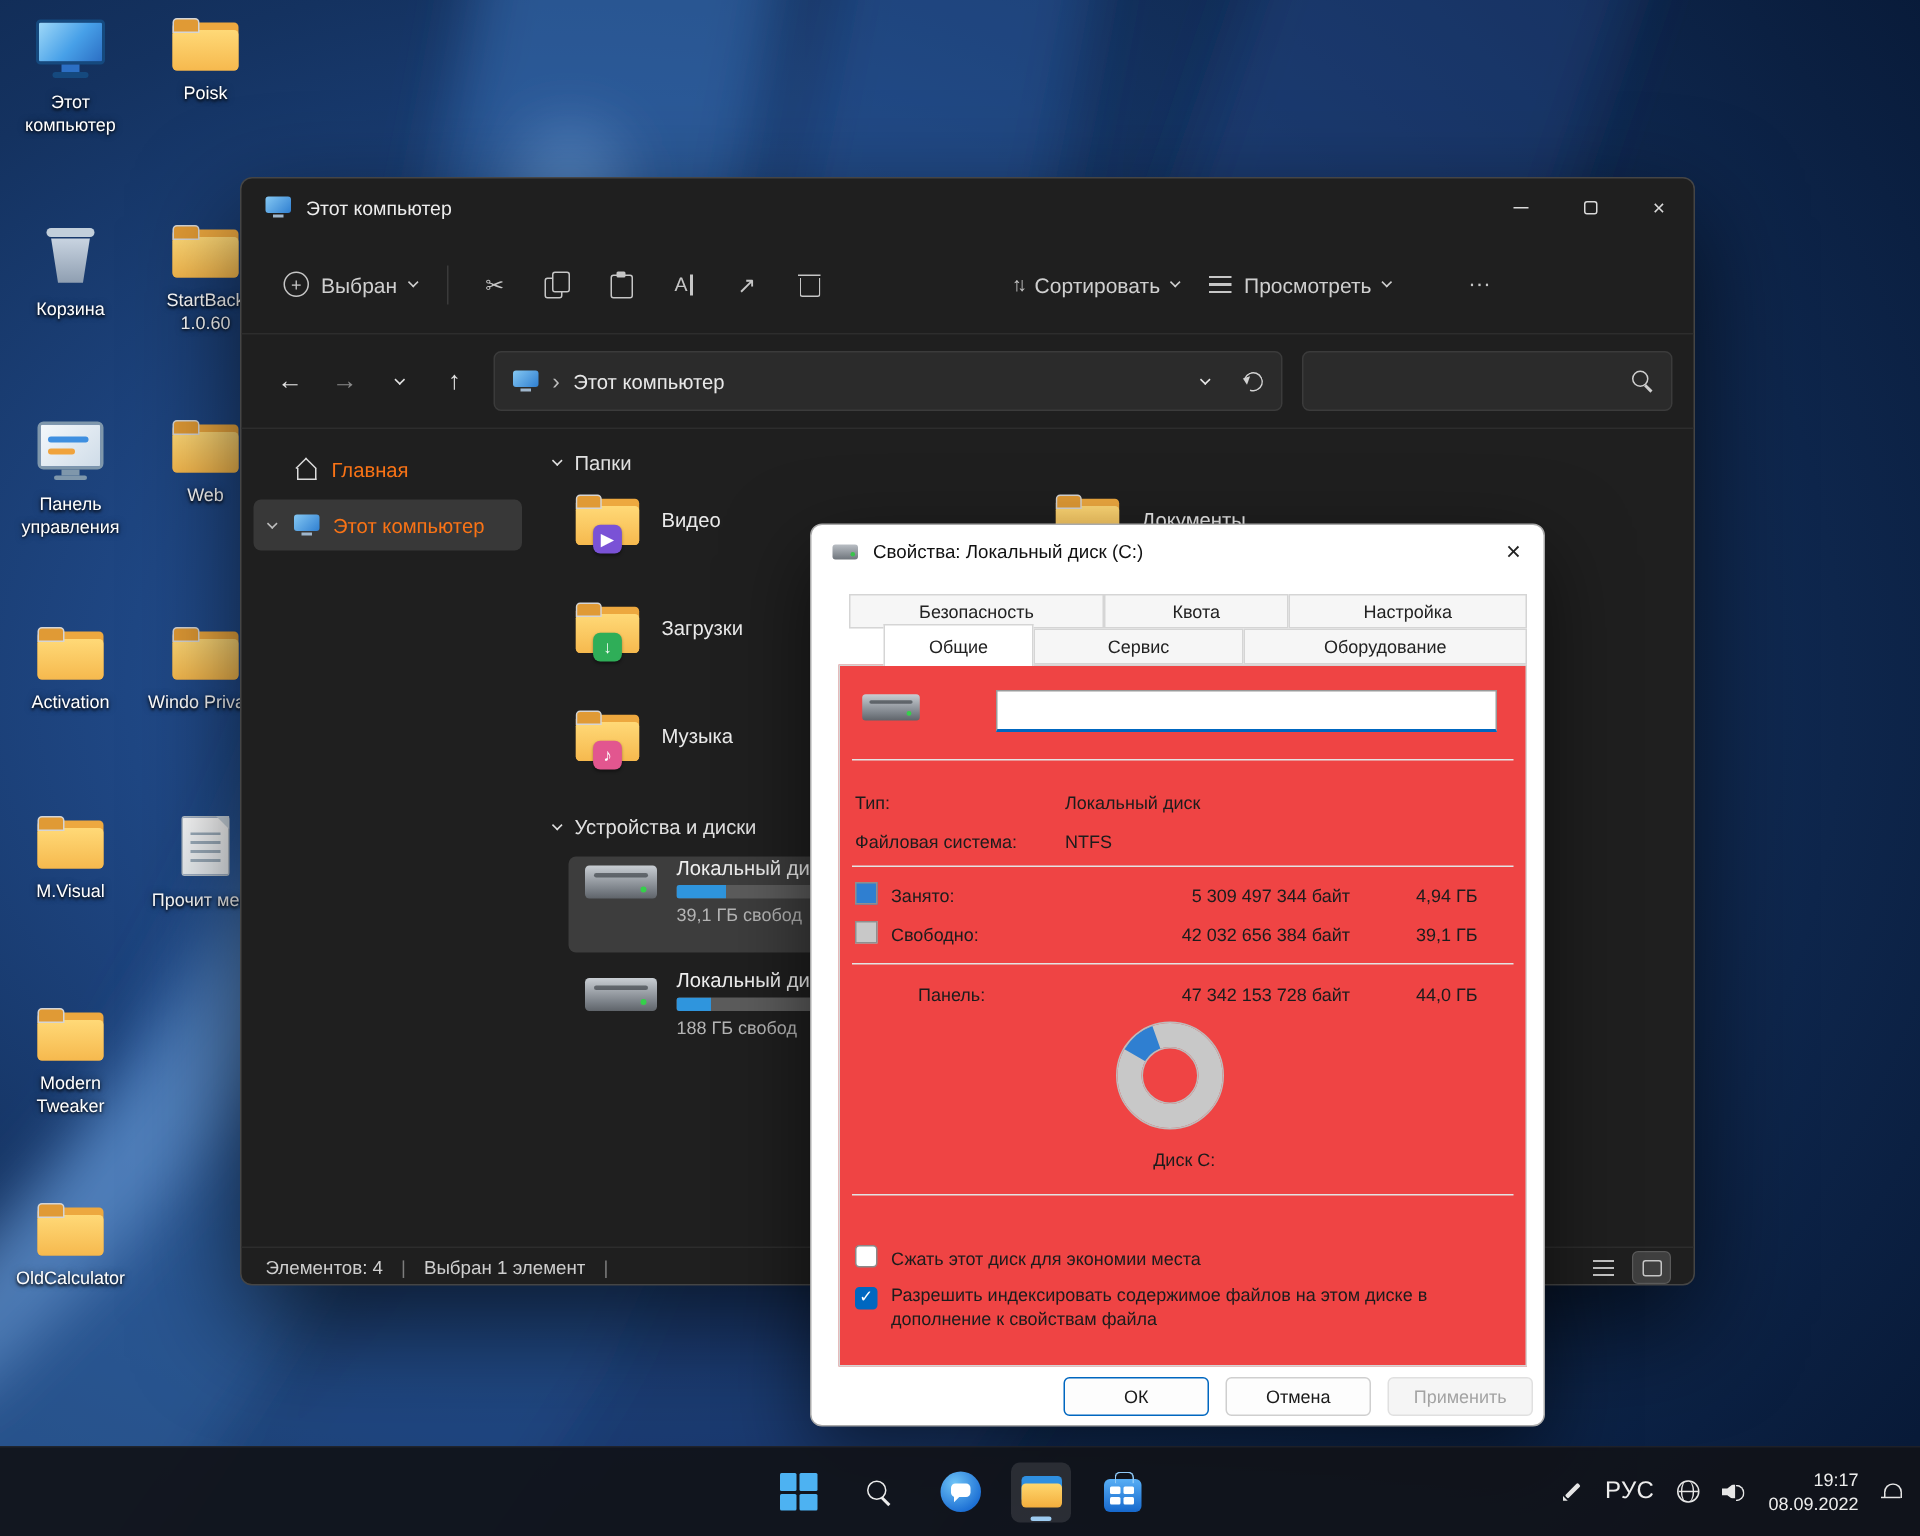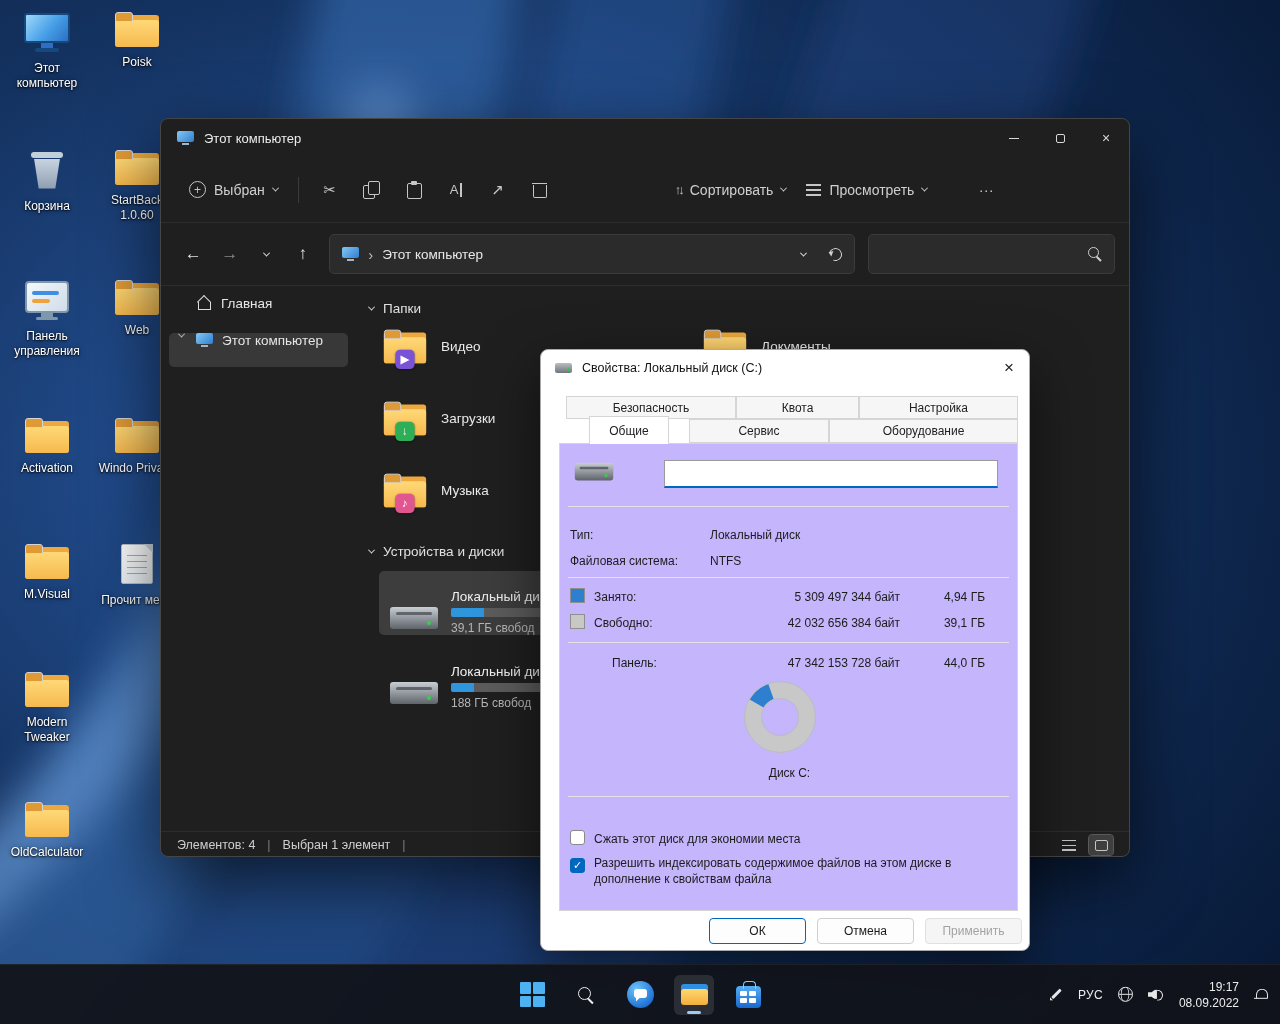--- a/index.html
+++ b/index.html
@@ -81,42 +81,42 @@
   .i-refresh{width:13px;height:13px;border:1.5px solid #d2d2d2;border-radius:50%;border-left-color:transparent;position:relative;transform:rotate(-25deg);display:block;}
   .i-refresh::after{content:"";position:absolute;left:-3px;top:-2px;border:3px solid transparent;border-right:4px solid #d2d2d2;transform:rotate(45deg);}
   .searchbox{width:250px;height:40px;background:#2b2b2b;border:1px solid #3b3b3b;border-radius:5px;margin-left:13px;display:flex;align-items:center;padding:0 11px;gap:8px;}
   .searchbox input{flex:1;background:transparent;border:none;outline:none;color:#eee;font-size:13px;min-width:0;}
   .i-search{width:16px;height:16px;position:relative;flex:0 0 auto;}
   .i-search::before{content:"";position:absolute;left:1px;top:1px;width:9px;height:9px;border:1.6px solid #cfcfcf;border-radius:50%;}
   .i-search::after{content:"";position:absolute;right:1px;bottom:2px;width:6px;height:1.6px;background:#cfcfcf;transform:rotate(45deg);}
 
   .xbody{display:flex;height:545px;}
   .sidebar{width:195px;padding:10px 8px 0 8px;display:flex;flex-direction:column;gap:3px;}
-  .sitem{height:34px;display:flex;align-items:flex-start;gap:9px;padding:0 6px;border-radius:5px;font-size:13.5px;color:#e5e5e5;}
+  .sitem{height:34px;display:flex;align-items:center;gap:9px;padding:0 6px;border-radius:5px;font-size:13.5px;color:#f97316;}
   .sitem.sel{background:#383838;}
   .sitem.child{padding-left:22px;}
   .chslot{width:12px;display:flex;align-items:center;justify-content:center;color:#bdbdbd;flex:0 0 auto;}
   .mini-pc{width:17px;height:14px;position:relative;flex:0 0 auto;}
   .mini-pc::before{content:"";position:absolute;left:0;top:0;width:17px;height:11px;border-radius:2px;background:linear-gradient(135deg,#85c8f3,#2f7fd1);}
   .mini-pc::after{content:"";position:absolute;left:5px;bottom:0;width:7px;height:2px;background:#9fb6cc;}
   .i-home{width:16px;height:14px;position:relative;flex:0 0 auto;}
   .i-home::before{content:"";position:absolute;left:2px;top:6px;width:11px;height:7px;border:1.4px solid #dcdcdc;border-top:none;}
   .i-home::after{content:"";position:absolute;left:2.5px;top:1px;width:9px;height:9px;border-left:1.4px solid #dcdcdc;border-top:1.4px solid #dcdcdc;transform:rotate(45deg);}
   .mini-drive{width:17px;height:10px;border-radius:2px;background:linear-gradient(#cfd4da,#868d95);position:relative;flex:0 0 auto;}
   .mini-drive::after{content:"";position:absolute;right:2px;bottom:2px;width:3px;height:3px;border-radius:50%;background:#38c44a;}
   .i-globe{width:15px;height:15px;border:1.3px solid #5aa7e8;border-radius:50%;position:relative;flex:0 0 auto;}
   .i-globe::before{content:"";position:absolute;left:0;right:0;top:45%;height:1.2px;background:#5aa7e8;}
   .i-globe::after{content:"";position:absolute;left:50%;top:-1px;bottom:-1px;width:7px;transform:translateX(-50%);border:1.2px solid #5aa7e8;border-top:none;border-bottom:none;border-radius:50%;}
 
   .content{flex:1;position:relative;}
   .sec-head{position:absolute;display:flex;align-items:center;gap:9px;font-size:13.5px;color:#e0e0e0;}
   .ftile{position:absolute;display:flex;align-items:center;gap:12px;}
   .ftile .i-folder{transform:scale(.96);}
   .flabel{font-size:13.5px;color:#eaeaea;}
-  .dtile{position:absolute;width:320px;height:64px;display:flex;align-items:flex-end;gap:12px;padding:0 10px;border-radius:5px;}
+  .dtile{position:absolute;width:320px;height:64px;display:flex;align-items:flex-start;gap:12px;padding:0 10px;border-radius:5px;}
   .dtile.sel{background:#3d3d3d;}
   .i-drivebig{width:50px;height:34px;position:relative;flex:0 0 auto;}
   .i-drivebig .dbody{position:absolute;left:1px;top:6px;width:48px;height:22px;border-radius:3px;background:linear-gradient(180deg,#c9ced3,#7e848b 70%,#5f646a);}
   .i-drivebig .slot{position:absolute;left:7px;top:11px;width:36px;height:3px;border-radius:2px;background:rgba(35,40,45,.55);}
   .i-drivebig .led{position:absolute;right:8px;bottom:10px;width:4px;height:4px;border-radius:50%;background:#35d04a;}
   .dmeta{display:flex;flex-direction:column;gap:4px;}
   .dname{font-size:13.5px;color:#efefef;}
   .dbar{width:152px;height:9px;background:#5c5c5c;border-radius:2px;overflow:hidden;}
   .dfill{height:100%;background:#2f95dd;}
   .dfree{font-size:12px;color:#b5b5b5;}
@@ -129,21 +129,21 @@
   .sv-lines{width:14px;height:11px;background:repeating-linear-gradient(#c6c6c6 0 1.5px,transparent 1.5px 4.6px);}
   .sv-grid{width:13px;height:11px;border:1.4px solid #c6c6c6;border-radius:2px;}
 
   
   .dialog{position:absolute;left:540px;top:349px;width:490px;height:602px;background:#fff;border:1px solid #a9a9a9;border-radius:8px;box-shadow:0 20px 55px rgba(0,0,0,.55);color:#1a1a1a;z-index:10;font-size:12px;overflow:hidden;}
   .dlg-title{height:36px;display:flex;align-items:center;gap:10px;padding:0 0 0 14px;font-size:12.5px;color:#111;}
   .mini-drive.dlg{background:linear-gradient(#b9bec4,#6f757c);}
   .dlg-close{margin-left:auto;width:40px;height:36px;display:flex;align-items:center;justify-content:center;font-size:17px;color:#222;}
   .tab{position:absolute;display:flex;align-items:center;justify-content:center;background:#f6f6f6;border:1px solid #d5d5d5;font-size:12px;color:#222;z-index:2;}
   .tab.active{background:#fff;border-bottom:none;z-index:4;}
-  .pane{position:absolute;left:18px;top:93px;width:459px;height:468px;border:1px solid #d5d5d5;background:#c4b5fd;z-index:1;}
+  .pane{position:absolute;left:18px;top:93px;width:459px;height:468px;border:1px solid #d5d5d5;background:#ef4444;z-index:1;}
   .pane > *{position:absolute;}
   .sep{left:8px;right:8px;height:1px;background:#e3e3e3;}
   .plabel{color:#1c1c1c;white-space:nowrap;}
   .plabel.wide{white-space:normal;line-height:1.3;}
   .pvalue{color:#1c1c1c;white-space:nowrap;}
   .num{text-align:right;color:#1c1c1c;}
   .vol-input{position:absolute;border:1px solid #9a9a9a;border-bottom:2px solid #0067c0;background:#fff;font-size:12px;padding:0 6px;outline:none;font-family:inherit;}
   .i-drivebig.small{transform:scale(.8);transform-origin:left top;}
   .swatch{width:15px;height:15px;border:1px solid #8f8f8f;}
   .donut{position:absolute;}
@@ -170,21 +170,21 @@
   .i-xfolder{width:27px;height:21px;position:relative;}
   .i-xfolder::before{content:"";position:absolute;left:0;top:0;width:27px;height:18px;border-radius:3px;background:#2f8fe0;}
   .i-xfolder::after{content:"";position:absolute;left:0;top:5px;width:27px;height:16px;border-radius:3px;background:linear-gradient(#ffd76e,#f3ae3d);}
   .i-store{width:25px;height:22px;border-radius:4px;background:linear-gradient(#57aef5,#1668cc);position:relative;margin-top:4px;display:grid;grid-template-columns:7px 7px;grid-template-rows:5px 5px;gap:2px;place-content:center;}
   .i-store::before{content:"";position:absolute;left:7px;top:-5px;width:11px;height:7px;border:1.8px solid #8fcaf8;border-bottom:none;border-radius:4px 4px 0 0;}
   .i-store span{background:#fff;border-radius:1px;}
   .tb-tray{position:absolute;right:12px;top:50%;transform:translateY(-50%);display:flex;align-items:center;gap:15px;color:#ededed;}
   .i-pen{width:14px;height:14px;position:relative;}
   .i-pen::before{content:"";position:absolute;left:6px;top:0;width:3px;height:12px;background:#e6e6e6;border-radius:1px;transform:rotate(45deg);}
   .i-pen::after{content:"";position:absolute;left:1px;bottom:1px;width:4px;height:4px;background:#e6e6e6;clip-path:polygon(0 100%,0 20%,80% 100%);}
-  .lang{font-size:12px;letter-spacing:.3px;}
+  .lang{font-size:16px;letter-spacing:.3px;}
   .i-net{width:15px;height:15px;border:1.3px solid #e6e6e6;border-radius:50%;position:relative;}
   .i-net::before{content:"";position:absolute;left:0;right:0;top:45%;height:1.2px;background:#e6e6e6;}
   .i-net::after{content:"";position:absolute;left:50%;top:-1px;bottom:-1px;width:7px;transform:translateX(-50%);border:1.2px solid #e6e6e6;border-top:none;border-bottom:none;border-radius:50%;}
   .i-speaker{width:16px;height:13px;position:relative;}
   .i-speaker::before{content:"";position:absolute;left:0;top:2px;width:9px;height:9px;background:#e6e6e6;clip-path:polygon(0 25%,40% 25%,100% -20%,100% 120%,40% 75%,0 75%);}
   .i-speaker::after{content:"";position:absolute;right:1px;top:2px;width:5px;height:9px;border:1.4px solid #e6e6e6;border-left:none;border-radius:0 8px 8px 0;}
   .clock{text-align:right;font-size:12px;line-height:1.35;}
   .i-bell{width:14px;height:14px;position:relative;}
   .i-bell::before{content:"";position:absolute;left:1.5px;top:1px;width:10px;height:9px;border:1.3px solid #e6e6e6;border-bottom:none;border-radius:6px 6px 0 0;}
   .i-bell::after{content:"";position:absolute;left:0;top:10px;width:13px;height:1.3px;background:#e6e6e6;}
@@ -510,21 +510,21 @@
 
   <div class="tab" style="left:25px;top:46px;width:170px;height:23px">
       <span>Безопасность</span>
     </div>
   <div class="tab" style="left:195px;top:46px;width:123px;height:23px">
       <span>Квота</span>
     </div>
   <div class="tab" style="left:318px;top:46px;width:159px;height:23px">
       <span>Настройка</span>
     </div>
-  <div class="tab active" style="left:48px;top:66px;width:80px;height:28px">
+  <div class="tab active" style="left:48px;top:66px;width:100px;height:28px">
       <span>Общие</span>
     </div>
   <div class="tab" style="left:148px;top:69px;width:140px;height:24px">
       <span>Сервис</span>
     </div>
   <div class="tab" style="left:288px;top:69px;width:189px;height:24px">
       <span>Оборудование</span>
     </div>
 
   <div class="pane">

